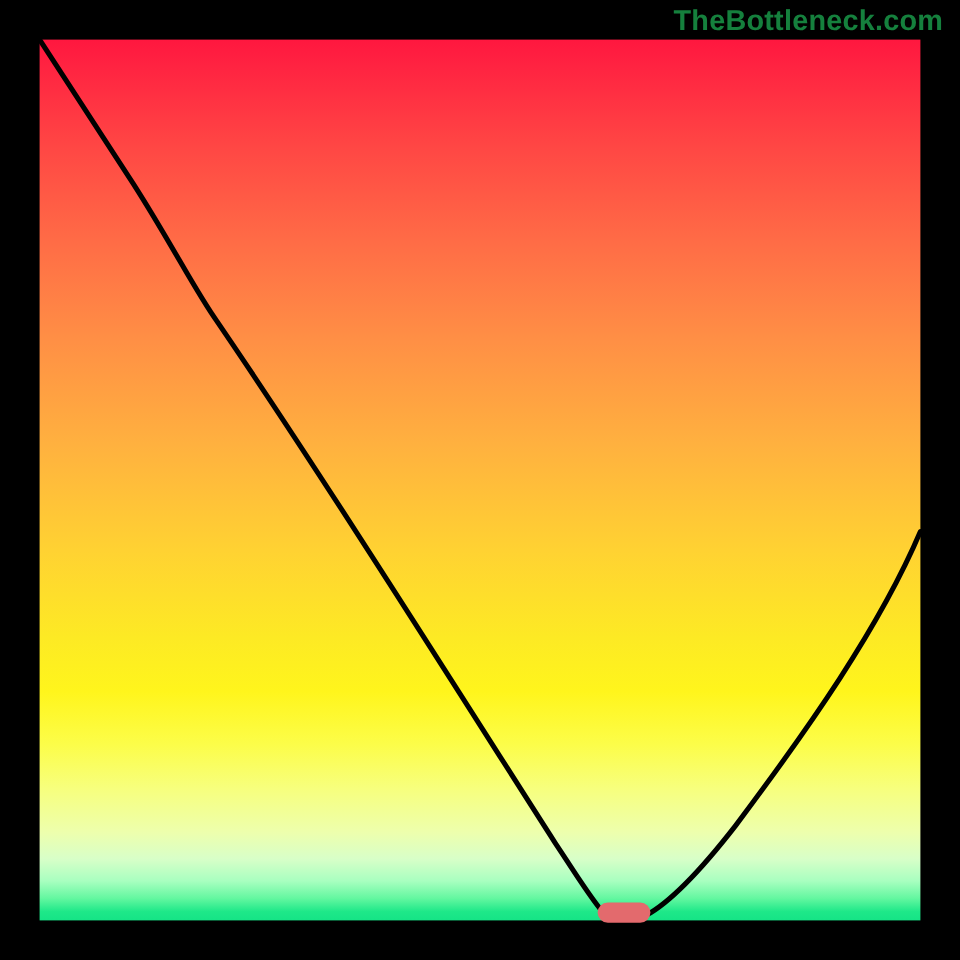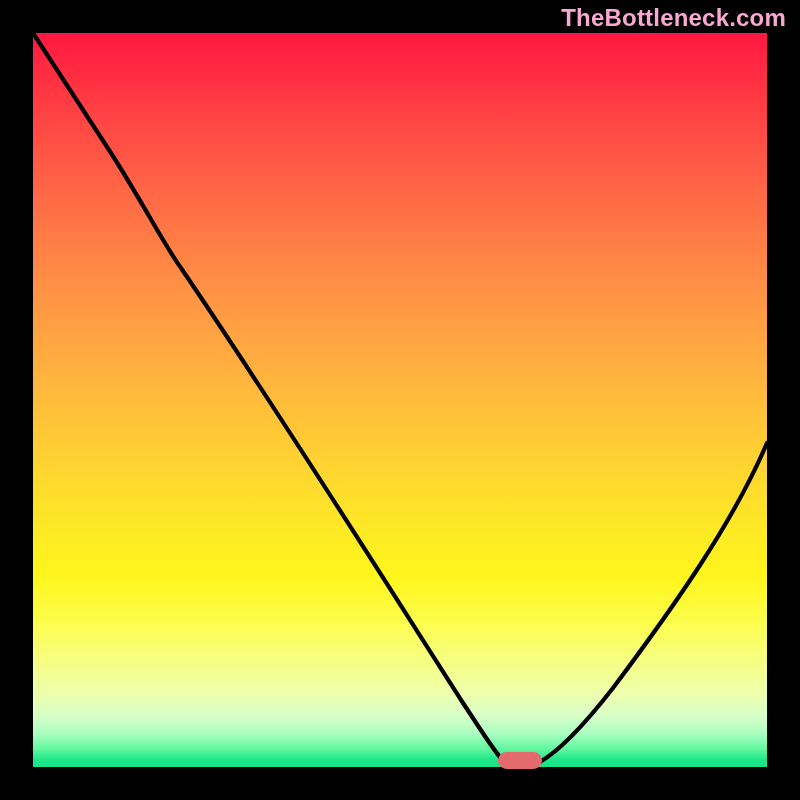--- a/index.html
+++ b/index.html
@@ -18,21 +18,21 @@
     height: 800px;
     background: #000;
   }
   .watermark {
     position: absolute;
     top: 4px;
     right: 14px;
     font-family: Arial, Helvetica, sans-serif;
     font-size: 24px;
     font-weight: 600;
-    color: #f9a8d4;
+    color: #15803d;
     letter-spacing: 0.2px;
   }
   .plot {
     position: absolute;
     left: 33px;
     top: 33px;
     width: 734px;
     height: 734px;
   }
   .gradient {

